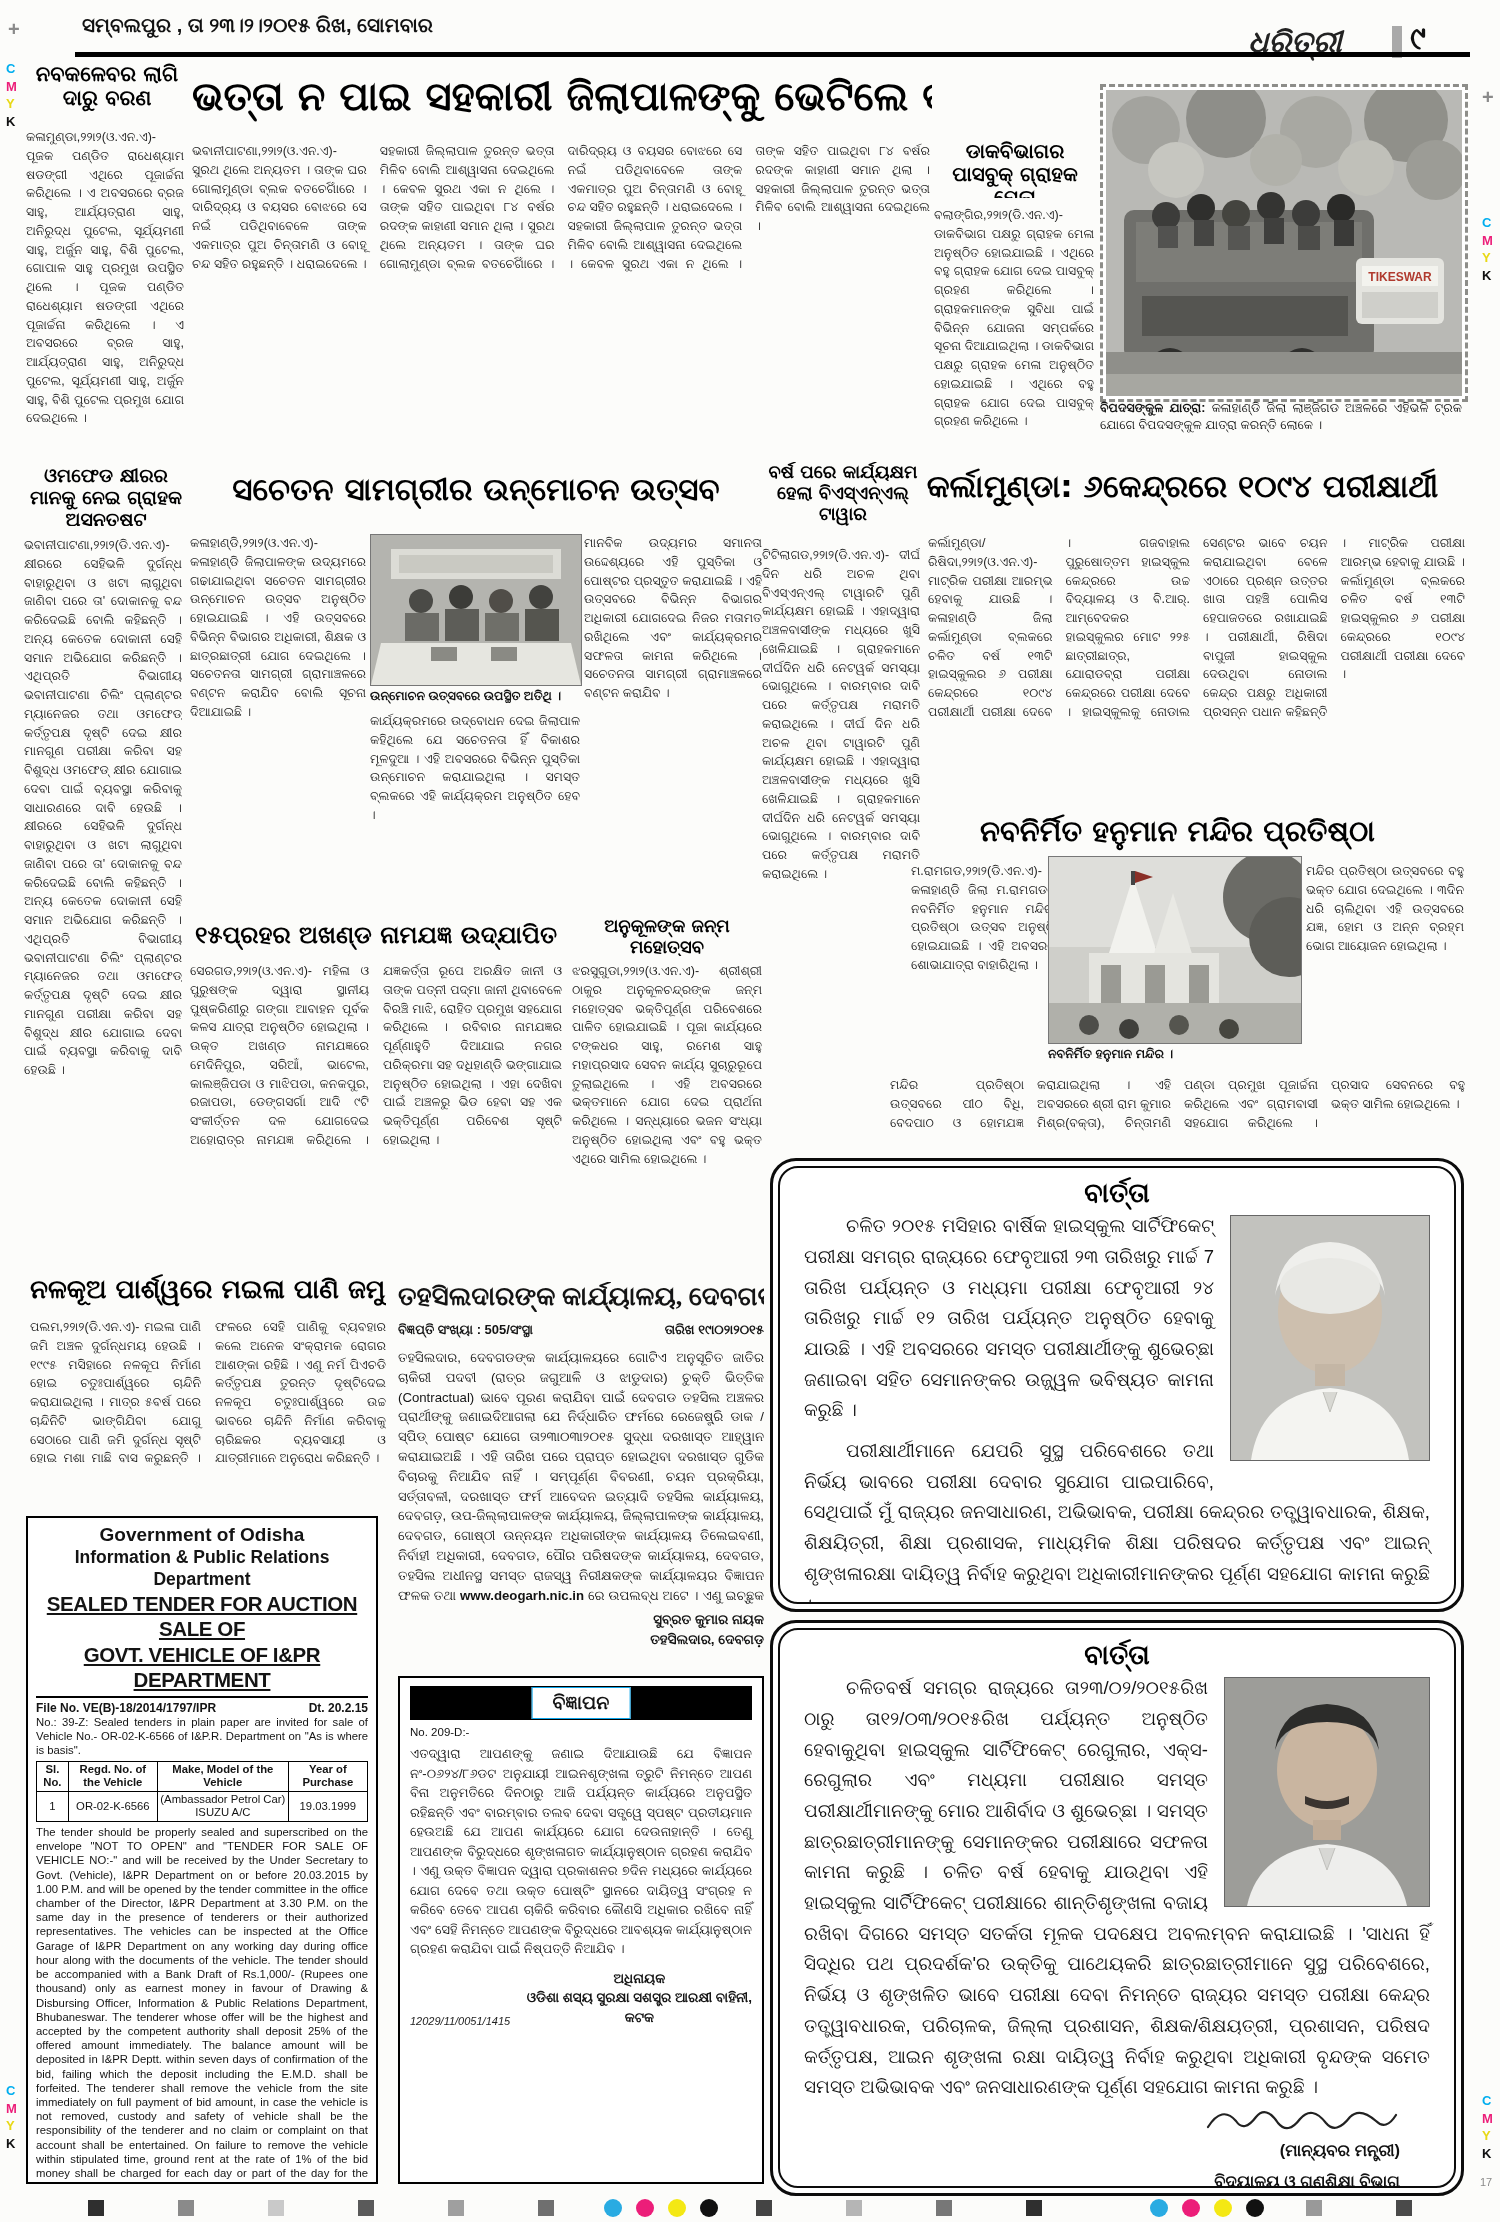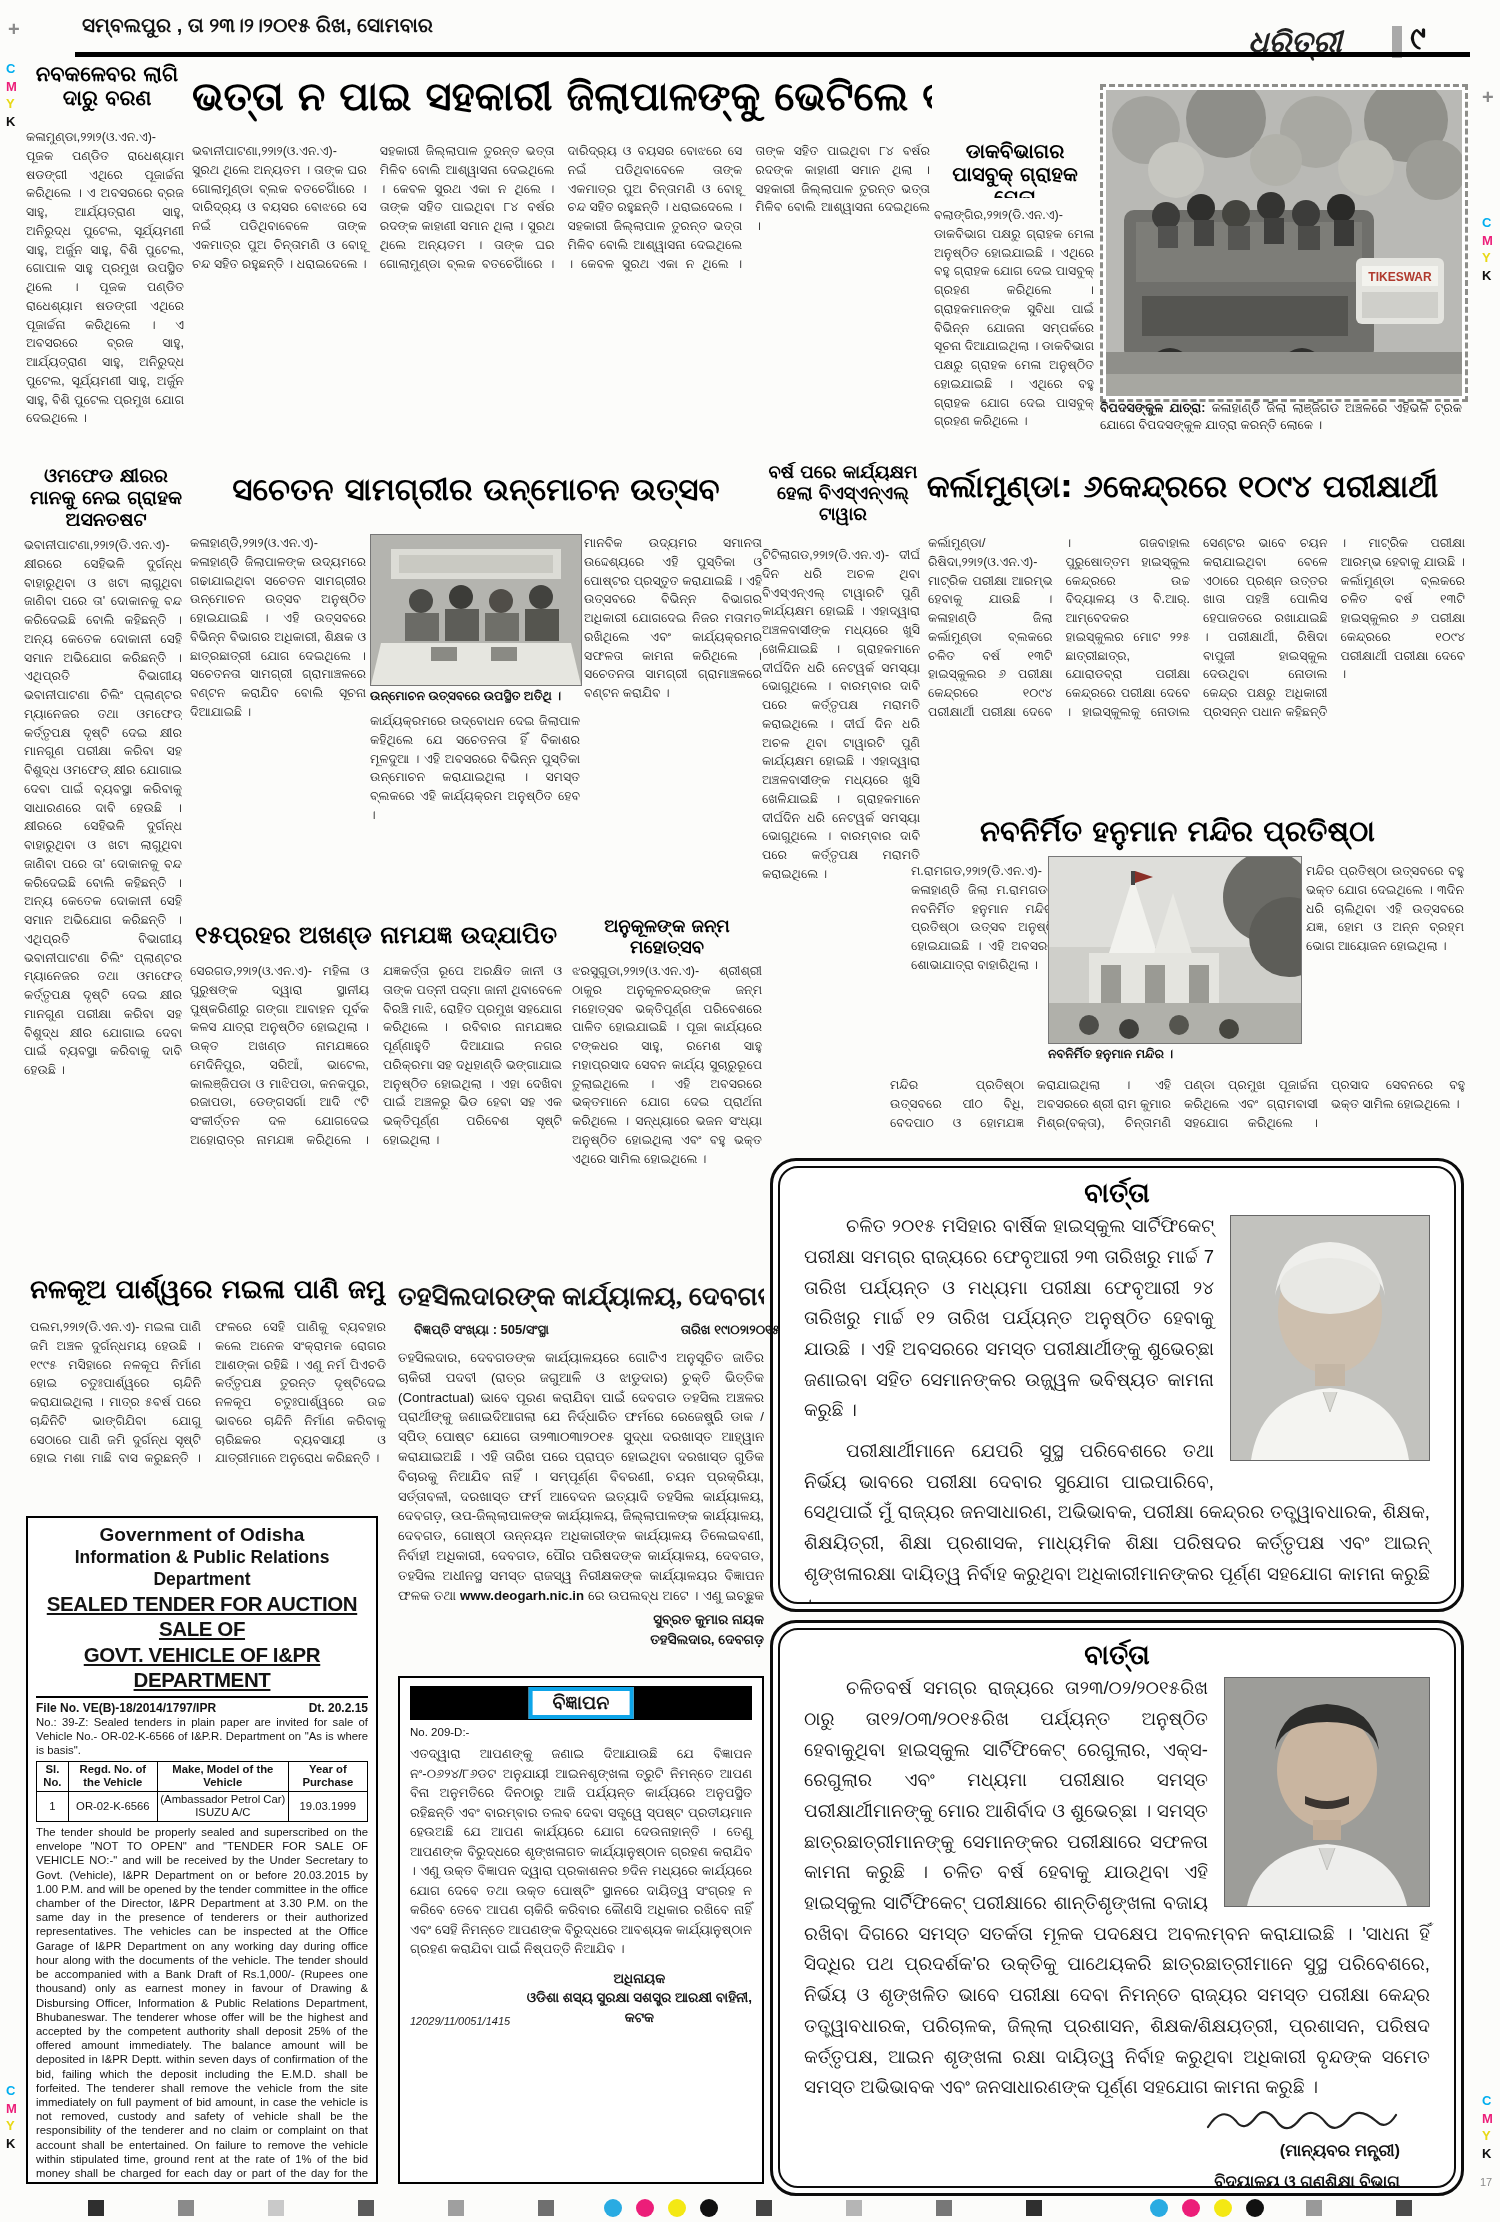--- a/index.html
+++ b/index.html
@@ -44,31 +44,31 @@
           letter-spacing:-0.4px;}
   .tFileRow{display:flex;justify-content:space-between;font-weight:bold;font-size:12px;
             border-top:2px solid #000;margin-top:3px;padding-top:3px;}
   .tBody{font-size:11.3px;line-height:1.26;text-align:justify;}
   .tTable{width:100%;border-collapse:collapse;margin:3px 0;}
   .tTable td,.tTable th{border:1.5px solid #000;font-size:11.3px;text-align:center;padding:1px 2px;
                         line-height:1.2;}
   .notBox{border:2px solid #000;background:#fff;box-sizing:border-box;padding:6px 10px;overflow:hidden;}
   .blackBar{position:relative;height:34px;background:#000;margin:2px 0 6px 0;}
   .barLabel{position:absolute;left:50%;top:1px;bottom:1px;transform:translateX(-50%);
-            background:#fff;border:4px solid #0ea5e9;padding:1px 20px;font-weight:bold;font-size:19px;
+            background:#fff;border:1px solid #0ea5e9;padding:1px 20px;font-weight:bold;font-size:19px;
             display:flex;align-items:center;}
   .fieldLines{font-size:13px;line-height:1.55;margin-left:140px;color:#111;}
   .notNo{font-size:11.5px;color:#111;}
   .notBody{font-size:13px;line-height:1.5;text-align:justify;margin-top:6px;}
   .notFoot{display:flex;justify-content:space-between;align-items:flex-end;margin-top:10px;}
   .notNum{font-size:11px;font-style:italic;color:#222;}
   .notSign{text-align:center;font-size:13.5px;font-weight:bold;line-height:1.45;}
   .tahHead{font-weight:bold;text-align:right;font-size:26px;font-family:Liberation Serif, serif;
            white-space:nowrap;overflow:hidden;}
-  .tahMeta{display:flex;justify-content:space-between;font-size:13px;font-weight:bold;margin-left:16px;}
+  .tahMeta{display:flex;justify-content:space-between;font-size:13px;font-weight:bold;}
   .tahBody{font-size:13.2px;line-height:1.5;text-align:justify;overflow:hidden;}
   .tahSign{text-align:right;font-weight:bold;font-size:13.5px;line-height:1.45;}
   .cornerMark{font-size:11px;color:#8a8a8a;}
   .sw{position:absolute;top:2px;width:16px;height:16px;}
   .sw.dot{width:18px;height:18px;border-radius:50%;top:1px;}
   svg text{font-family:"Liberation Sans",sans-serif;}
 </style>
 </head>
 <body>
 

